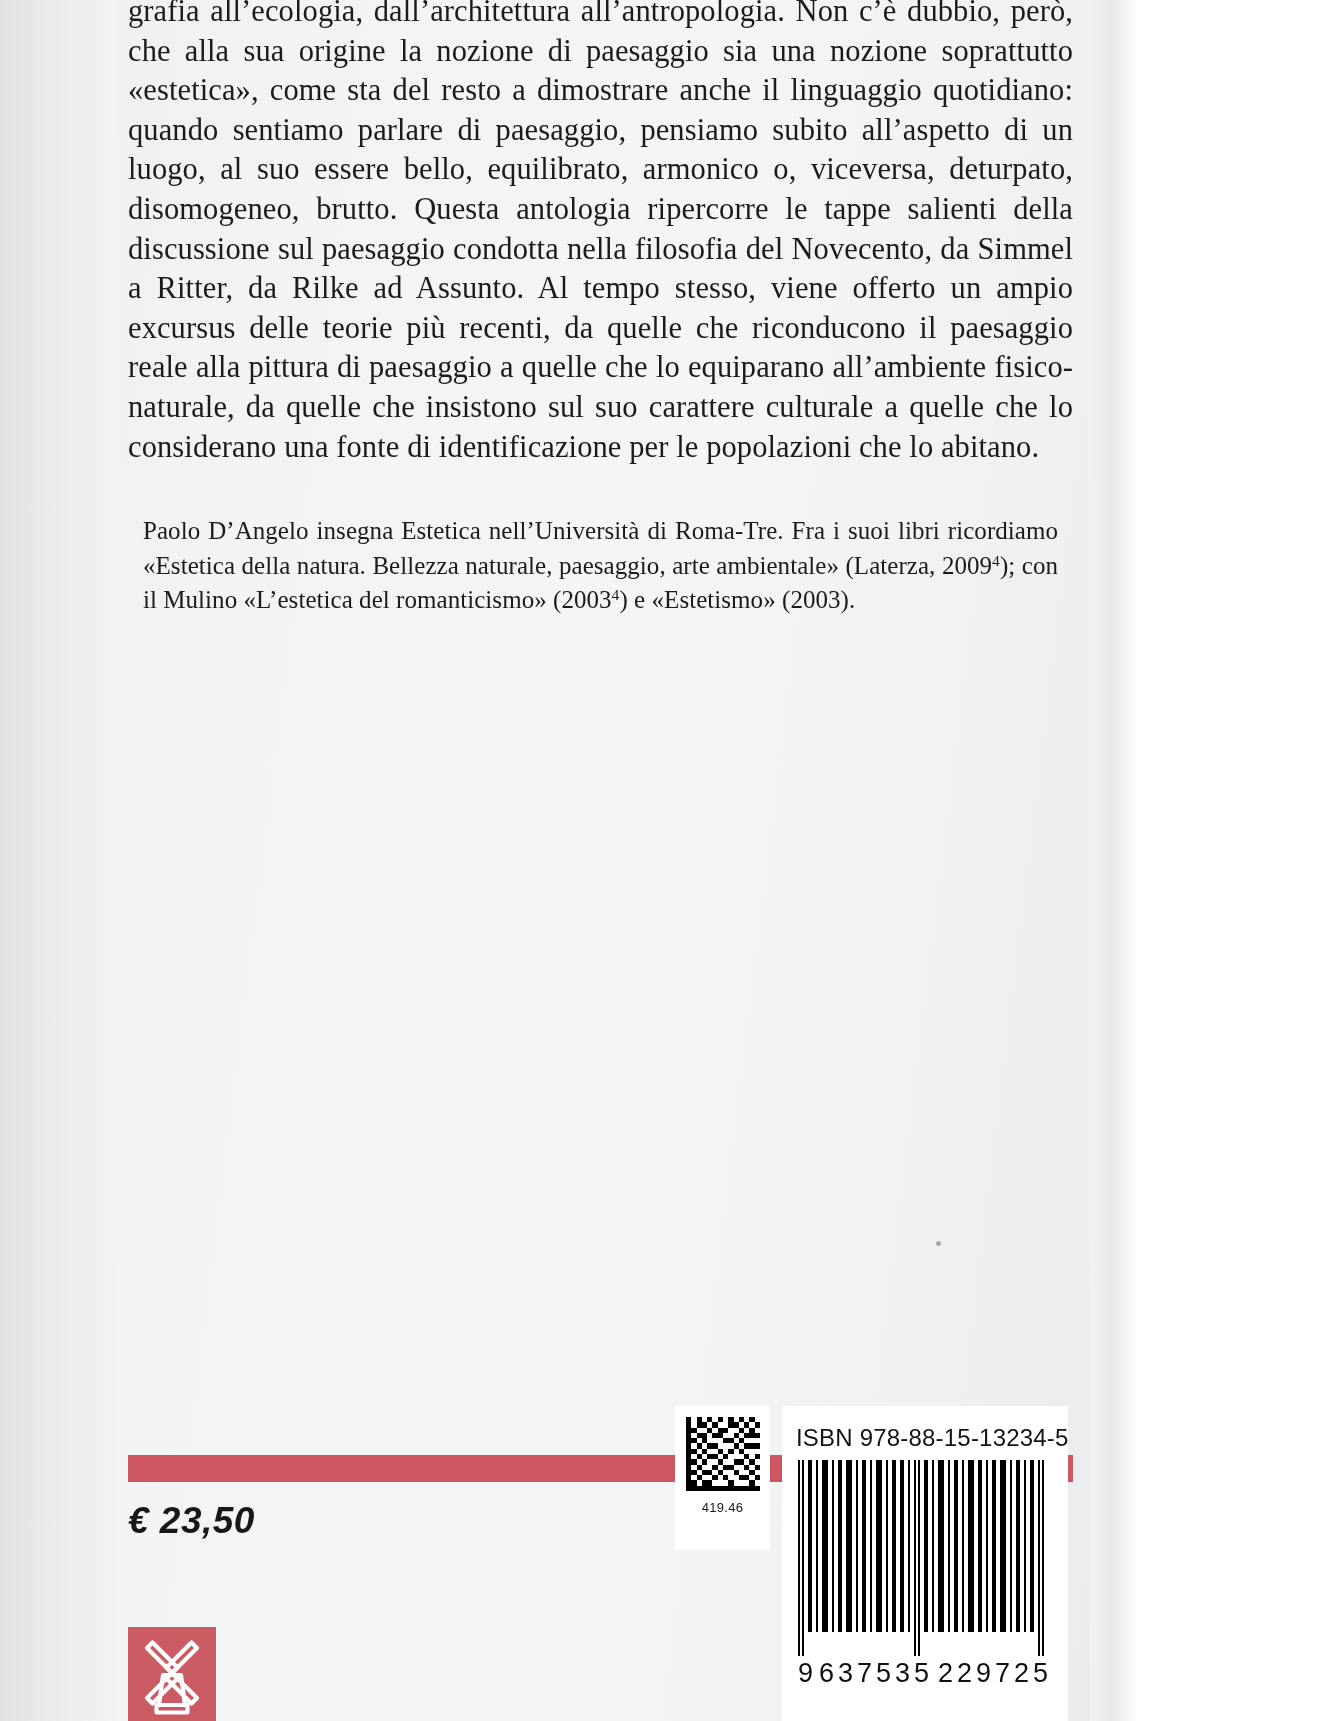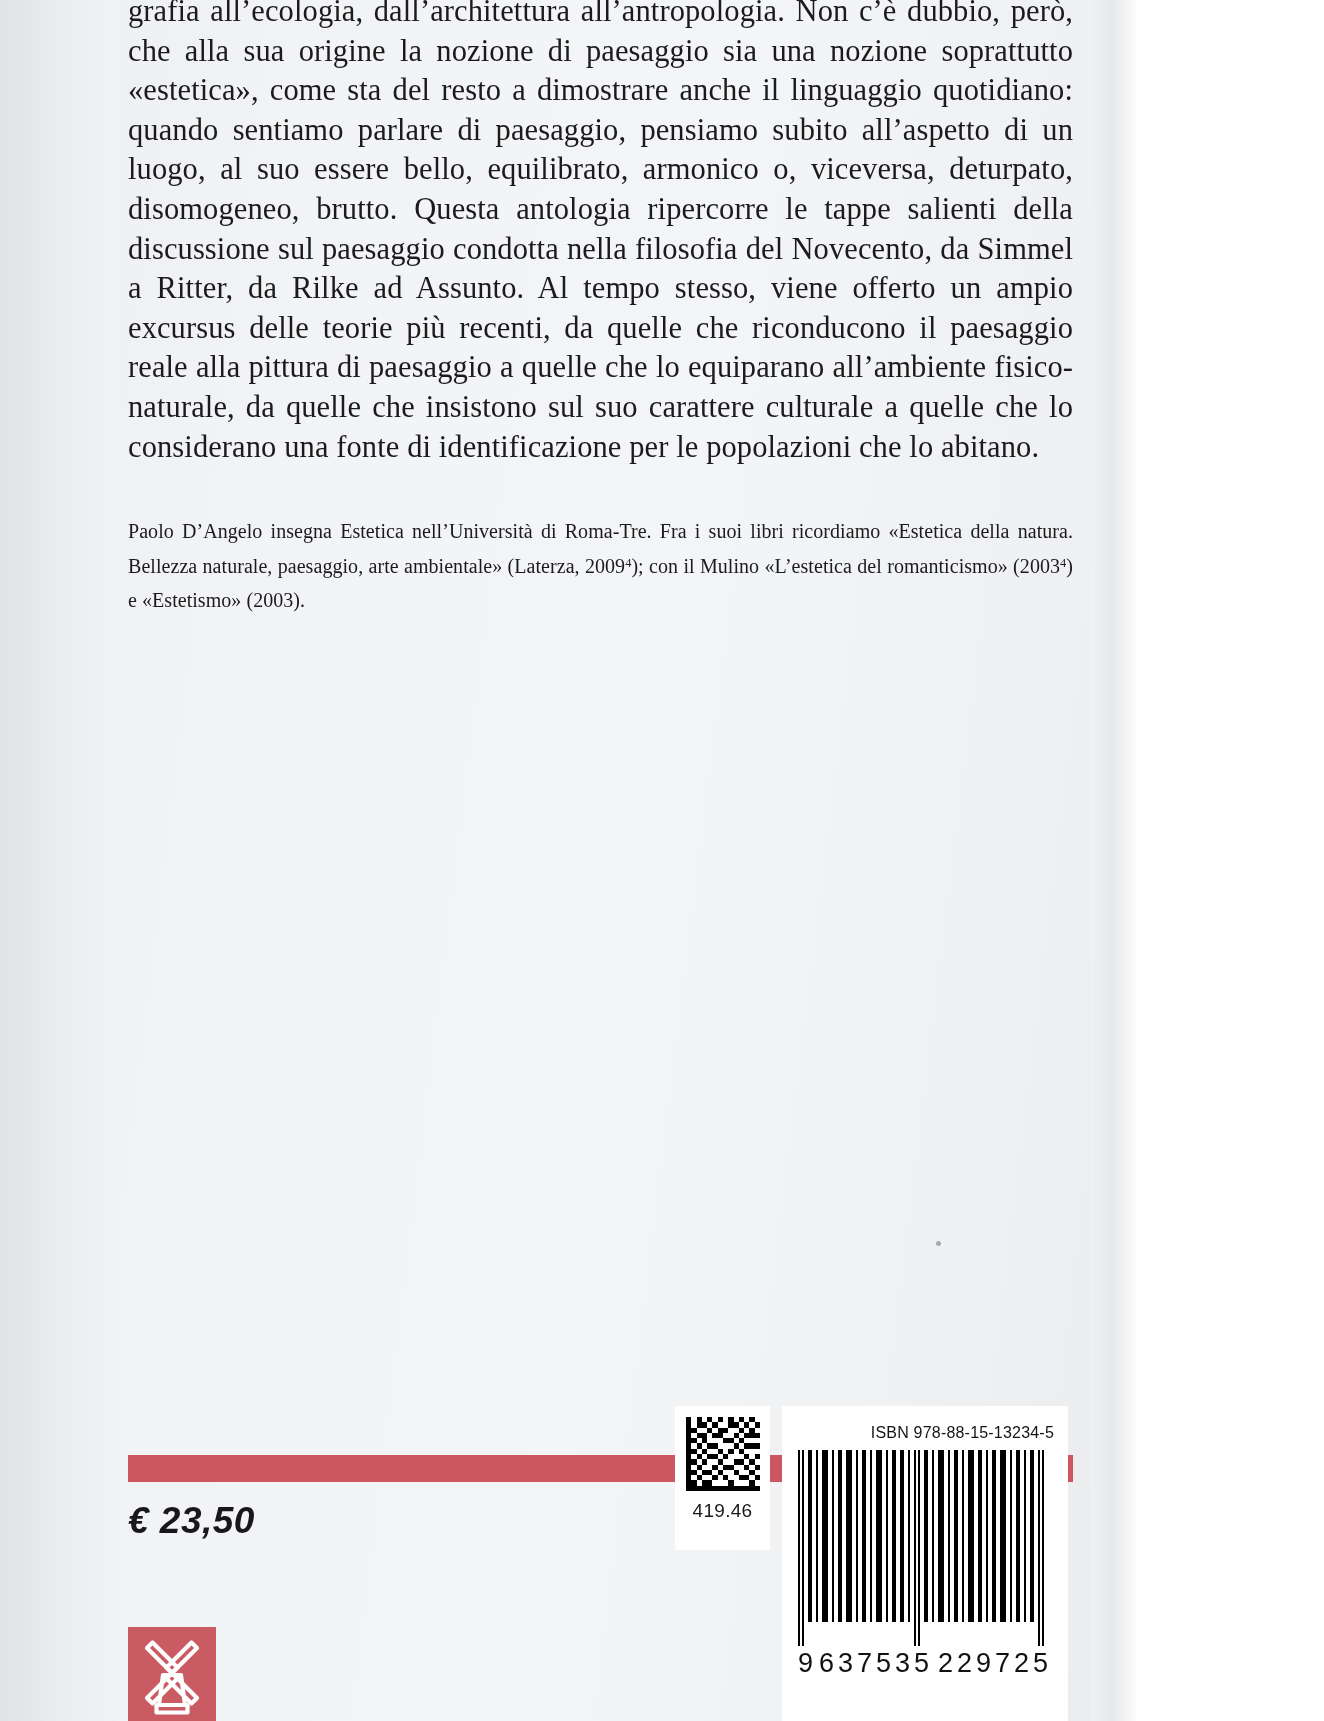--- a/index.html
+++ b/index.html
@@ -50,23 +50,23 @@
   .blurb {
     font-size: 30.5px;
     line-height: 39.6px;
     color: #1b1b1d;
     text-align: justify;
     text-justify: inter-word;
     margin: 0;
     letter-spacing: 0.1px;
   }
   .bio {
-    margin: 0;
+    margin: 15px;
     margin-top: 47px;
-    font-size: 20px;
+    font-size: 25px;
     line-height: 34.5px;
     color: #1b1b1d;
     text-align: justify;
     text-justify: inter-word;
     letter-spacing: 0.05px;
   }
   sup.ord {
     font-size: 0.62em;
     vertical-align: 0.52em;
     line-height: 0;
@@ -117,42 +117,42 @@
     align-items: center;
   }
   .datamatrix {
     width: 74px;
     height: 74px;
     margin-top: 11px;
     display: block;
   }
   .datamatrix-code {
     font-family: "Liberation Sans", sans-serif;
-    font-size: 19px;
+    font-size: 13px;
     color: #1a1a1a;
     margin-top: 9px;
     letter-spacing: 0.3px;
   }
 
   
   .barcode-wrap {
     position: absolute;
     left: 782px;
     top: 1406px;
     width: 286px;
     height: 315px;
     background: #ffffff;
     box-sizing: border-box;
     padding: 18px 14px 0 14px;
   }
   .isbn-text {
     font-family: "Liberation Sans", sans-serif;
-    font-size: 16px;
+    font-size: 24px;
     color: #141414;
-    text-align: right;
+    text-align: center;
     letter-spacing: 0.2px;
     white-space: nowrap;
     margin-bottom: 8px;
   }
   .barcode-bars {
     display: block;
     width: 100%;
     height: 196px;
   }
   .barcode-digits {

